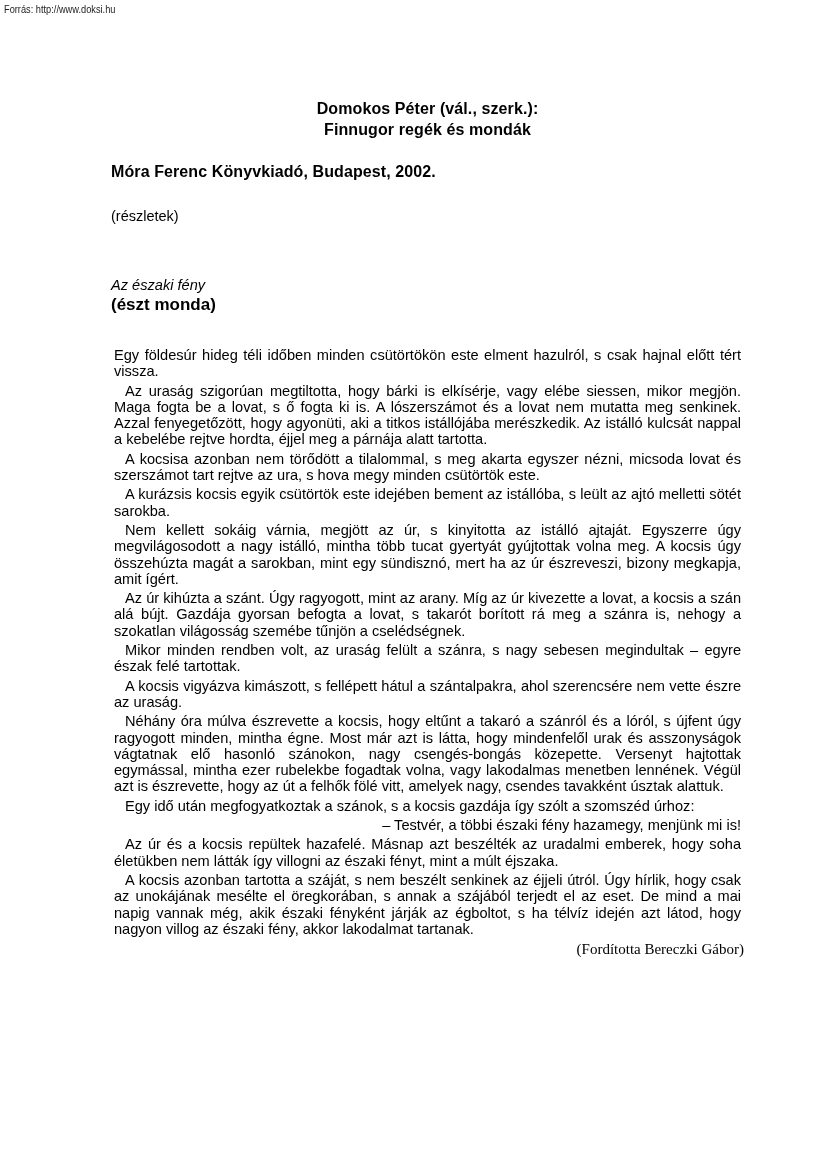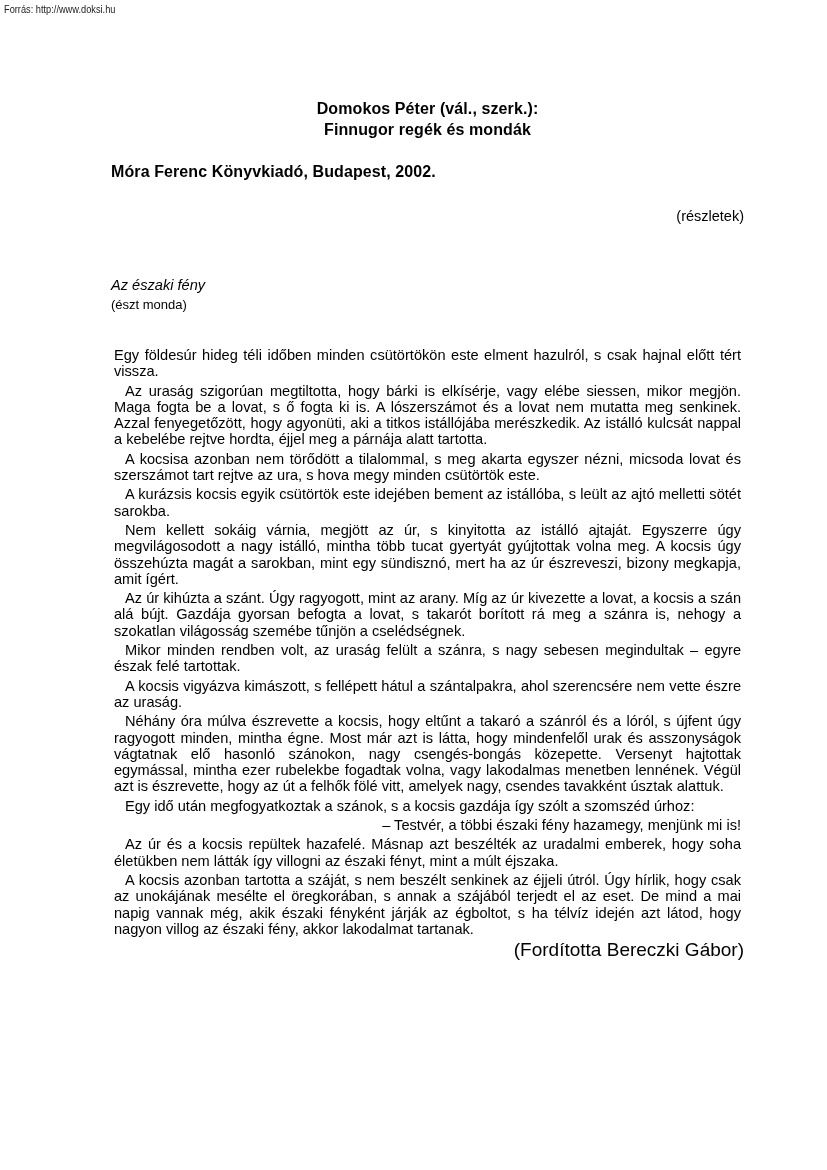--- a/index.html
+++ b/index.html
@@ -53,35 +53,36 @@
     font-size: 16px;
     font-weight: bold;
     line-height: 21px;
     margin-top: 21px;
     letter-spacing: 0.1px;
   }
   .excerpt-note {
     font-size: 14.5px;
     line-height: 20px;
     margin-top: 24px;
-    text-align: right;
+    text-align: left;
   }
 
   .section-heading {
     margin-top: 50px;
   }
   .section-title {
     font-size: 14.6px;
     font-style: italic;
     line-height: 19px;
     margin-top: 35px;
   }
   .section-subtitle {
-    font-size: 13px;
+    font-size: 17px;
     line-height: 19px;
+    font-weight: bold;
   }
 
   .body-text {
     margin-top: 33px;
   }
   .body-text p {
     margin: 3px;
     font-size: 14.6px;
     line-height: 16.3px;
     text-align: justify;
@@ -93,23 +94,24 @@
   }
   .body-text p.dialogue {
     text-indent: 11px;
     text-align: right;
   }
   .body-text p.first {
     text-indent: 0;
   }
   .translator {
     margin-top: 2px;
-    font-size: 19px;
+    font-size: 15px;
     line-height: 19px;
     text-align: right;
+    font-family: Liberation Serif, serif;
   }
 </style>
 </head>
 <body>
 
 <div class="source-header">Forrás: http://www.doksi.hu</div>
 
 <div class="page">
 
   <div class="title-block">

